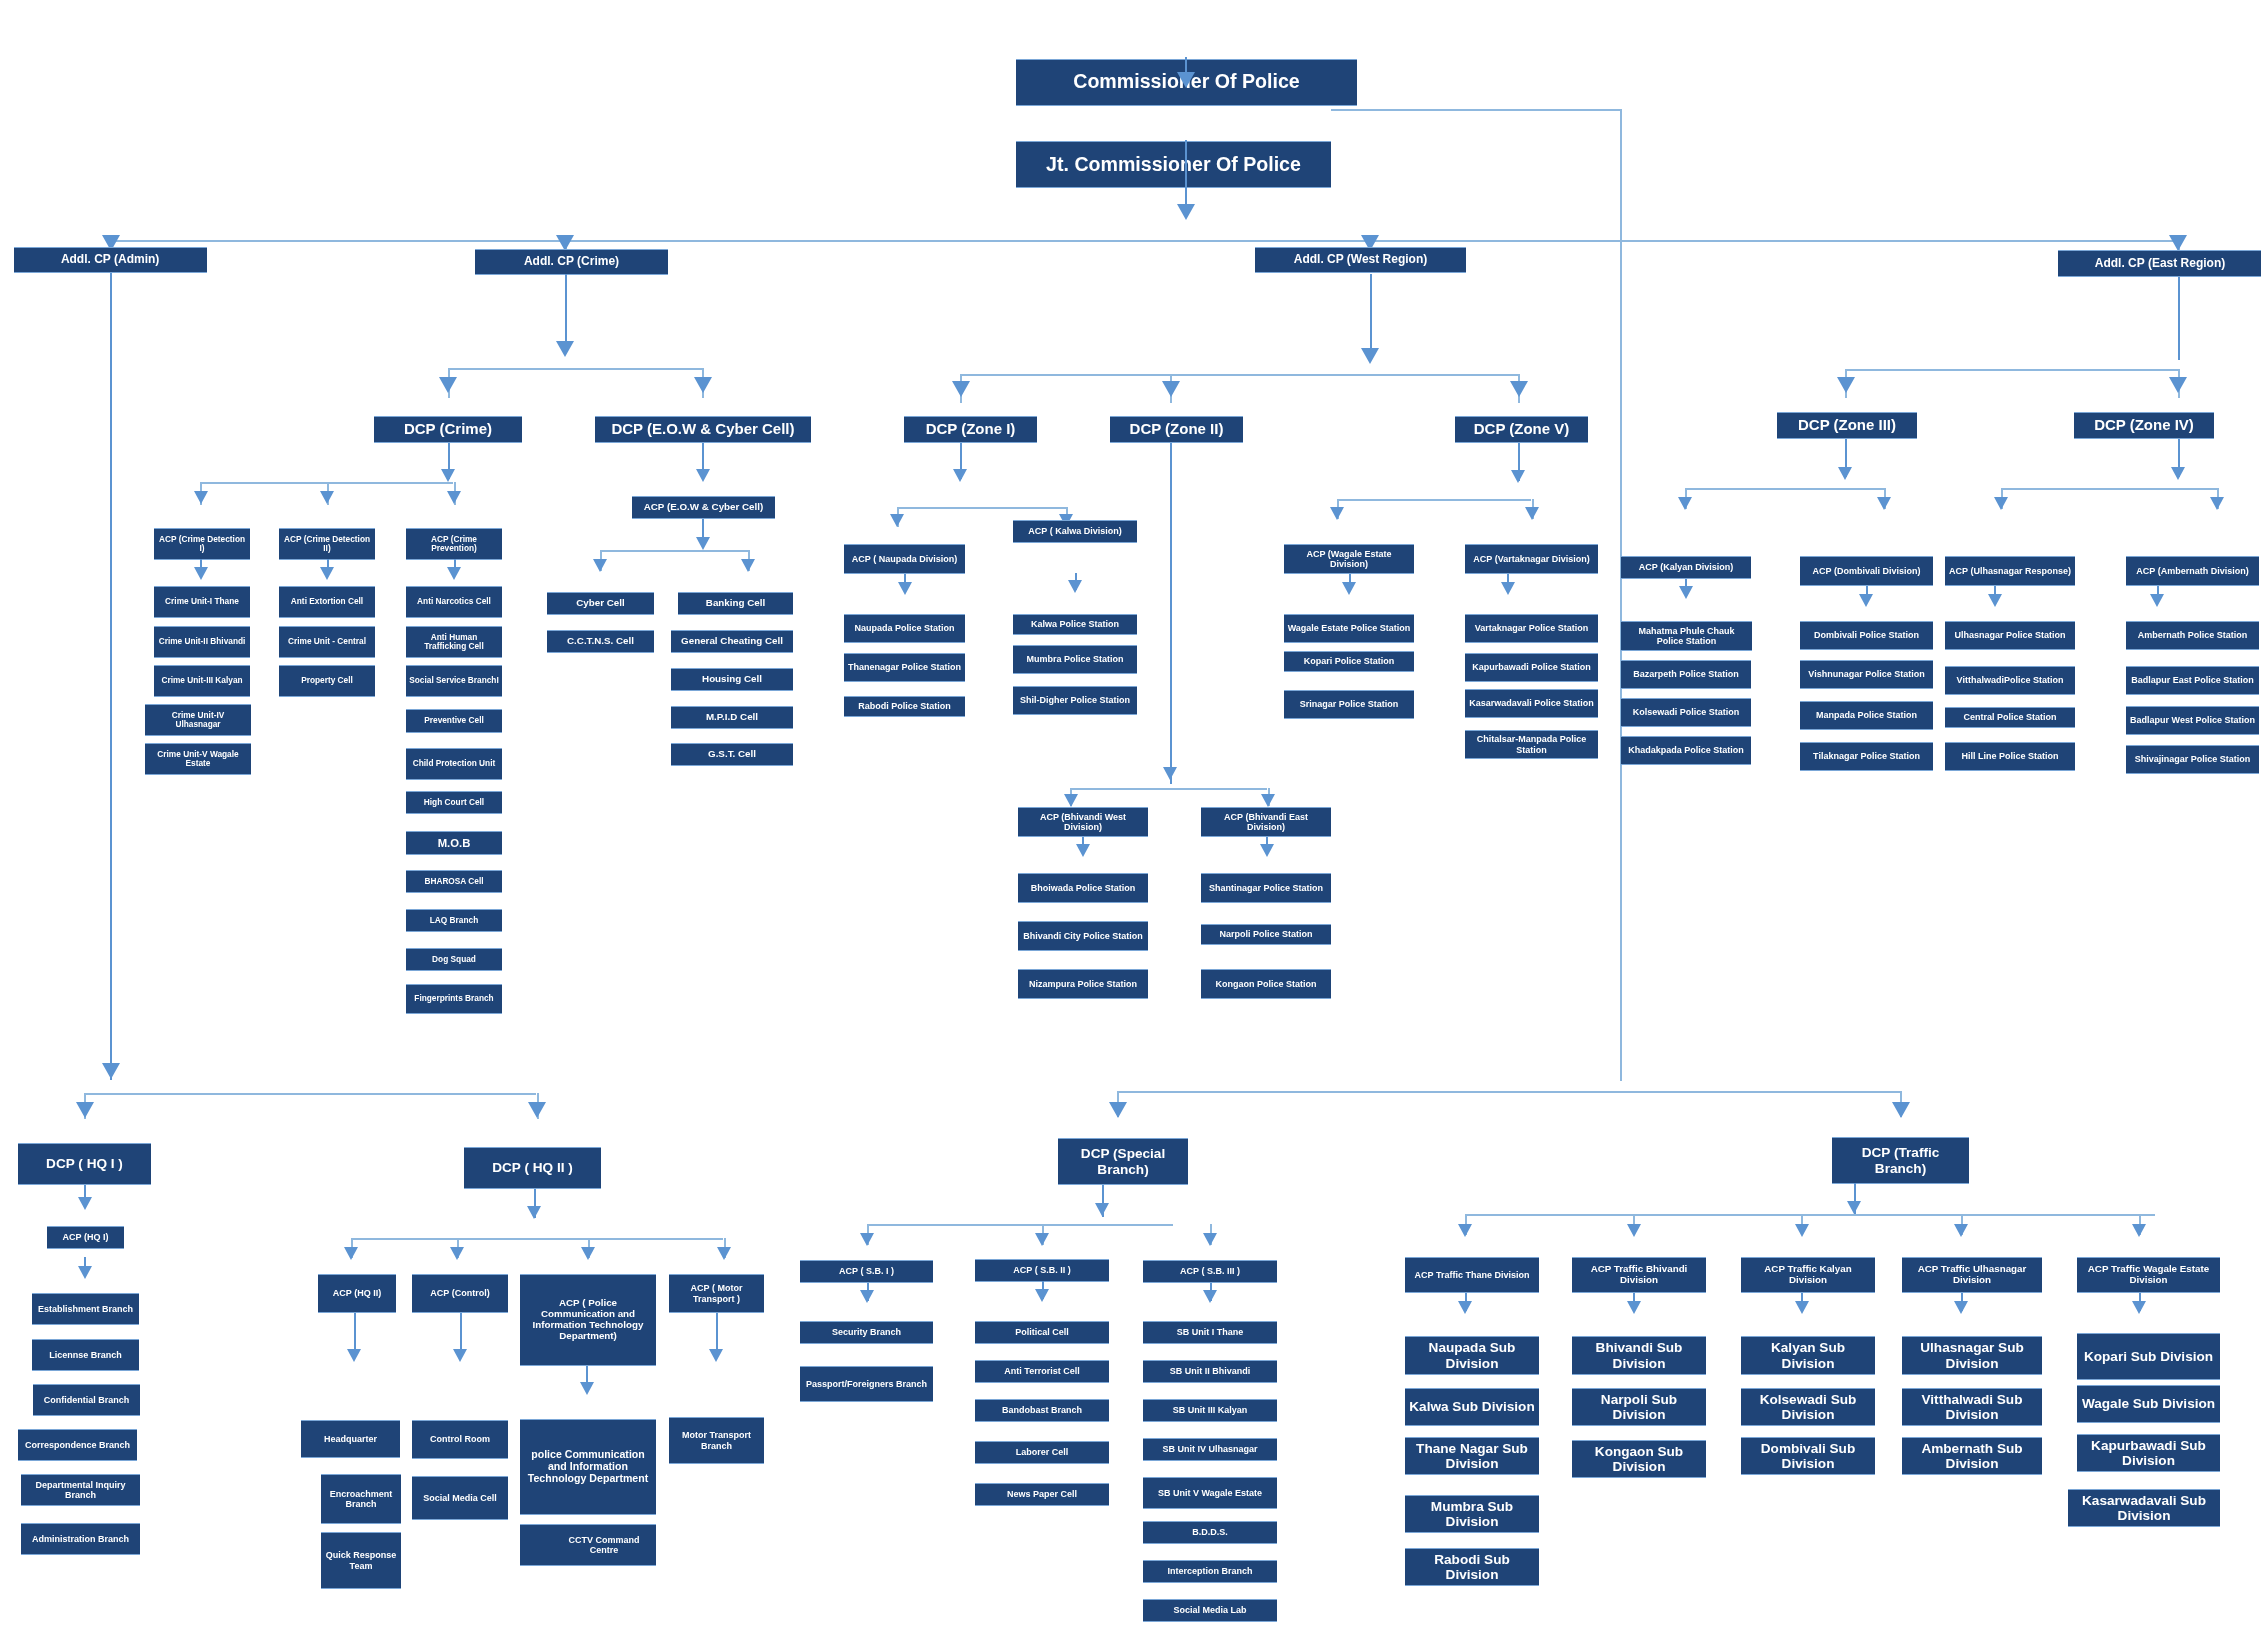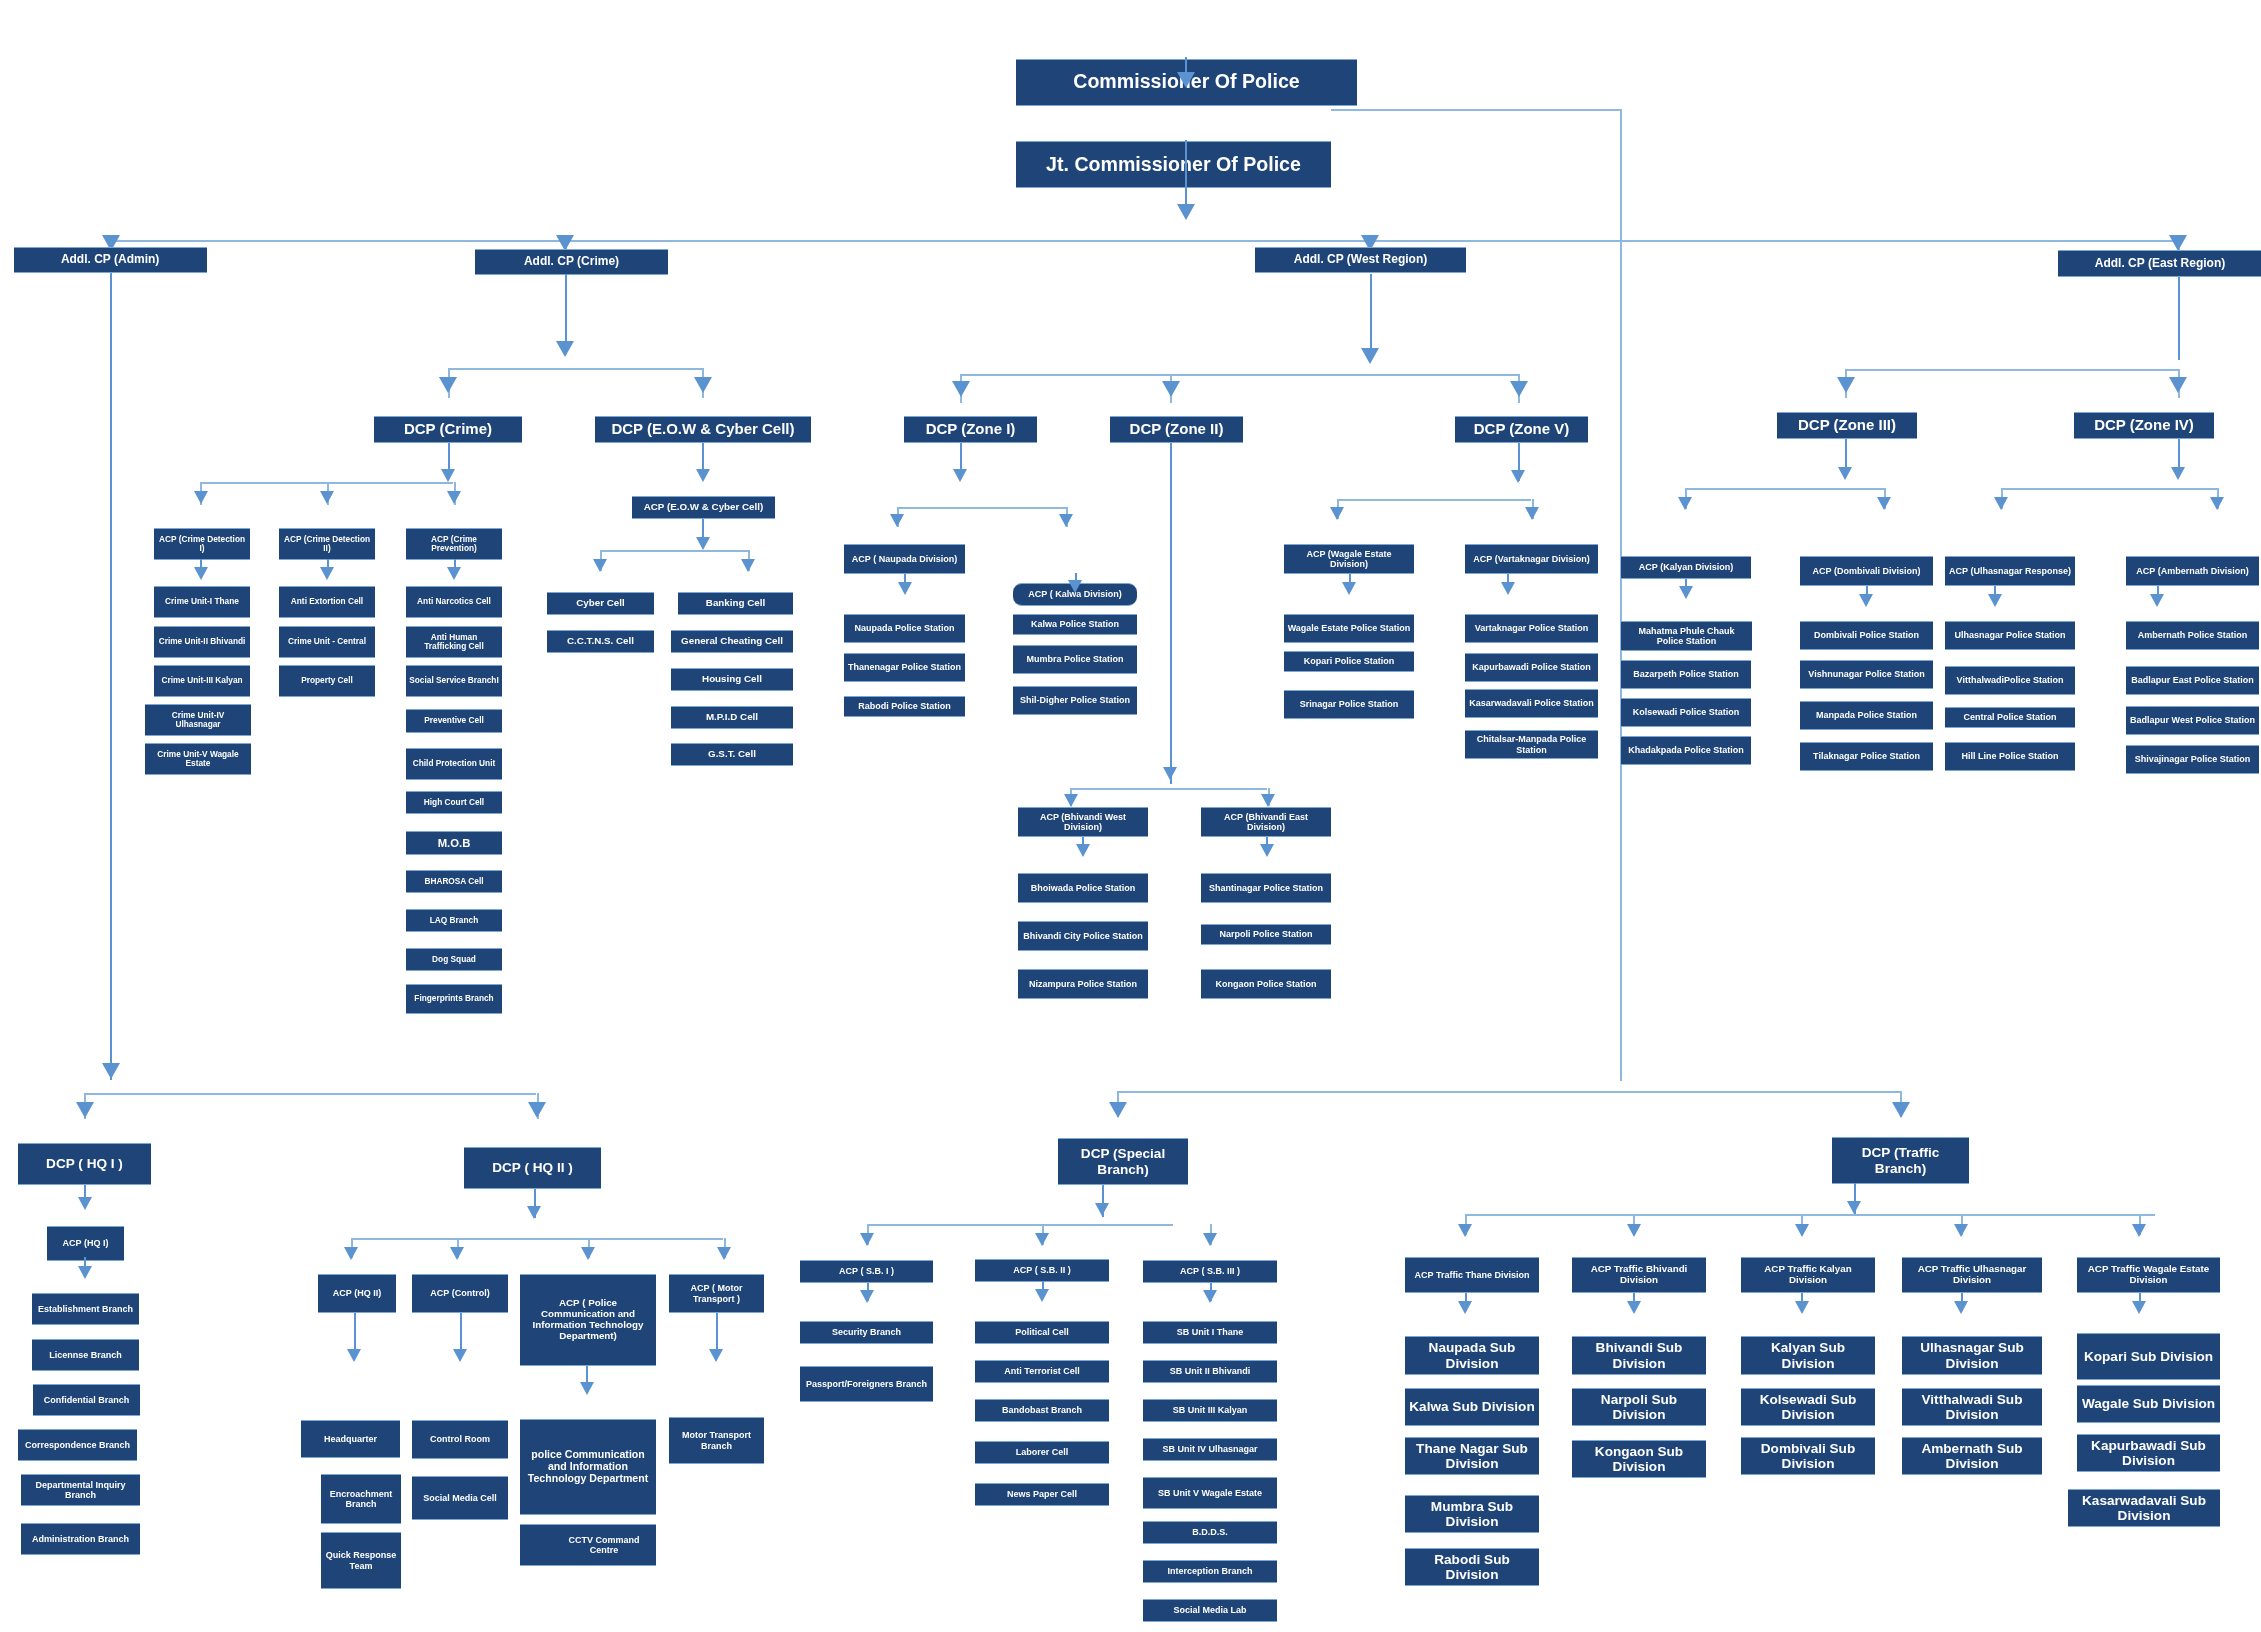--- a/index.html
+++ b/index.html
@@ -152,21 +152,21 @@
 
   <div class="ln v" style="left:960px;top:443px;height:36px;"></div>
   <div class="arrow sm" style="left:953px;top:469px;"></div>
   <div class="ln h thin" style="left:897px;top:507px;width:170px;"></div>
   <div class="ln v thin" style="left:897px;top:507px;height:19.6px;"></div>
   <div class="arrow sm" style="left:890px;top:514px;"></div>
   <div class="ln v thin" style="left:1066px;top:507px;height:19.6px;"></div>
   <div class="arrow sm" style="left:1059px;top:514px;"></div>
 
   <div class="node t12" style="left:844px;top:544px;width:121px;height:30px;">ACP ( Naupada Division)</div>
-  <div class="node t12" style="left:1013px;top:583px;width:124px;height:22.6px;border-radius:9px;">ACP ( Kalwa Division)</div>
+  <div class="node t12" style="left:1013px;top:520px;width:124px;height:22.6px;">ACP ( Kalwa Division)</div>
 
   <div class="ln v" style="left:904px;top:574px;height:16.6px;"></div>
   <div class="arrow sm" style="left:898px;top:582px;"></div>
   <div class="ln v" style="left:1075px;top:573px;height:16.6px;"></div>
   <div class="arrow sm" style="left:1068px;top:580px;"></div>
 
   <div class="node t12" style="left:844px;top:614px;width:121px;height:29px;">Naupada  Police Station</div>
   <div class="node t12" style="left:844px;top:653px;width:121px;height:29px;">Thanenagar Police Station</div>
   <div class="node t12" style="left:844px;top:696px;width:121px;height:21px;">Rabodi Police Station</div>
 
@@ -287,21 +287,21 @@
   <div class="ln v thin" style="left:1900px;top:1091px;height:26px;"></div>
   <div class="arrow" style="left:1892px;top:1102px;"></div>
 
   <div class="node t18" style="left:18px;top:1143px;width:133px;height:42px;">DCP ( HQ I )</div>
   <div class="node t18" style="left:464px;top:1147px;width:137px;height:42px;">DCP ( HQ II )</div>
   <div class="node t18" style="left:1058px;top:1138px;width:130px;height:47px;">DCP (Special Branch)</div>
   <div class="node t18" style="left:1832px;top:1137px;width:137px;height:47px;">DCP (Traffic Branch)</div>
 
   <div class="ln v" style="left:84px;top:1185px;height:21px;"></div>
   <div class="arrow sm" style="left:78px;top:1197px;"></div>
-  <div class="node t12" style="left:47px;top:1226px;width:77px;height:35px;">ACP (HQ I)</div>
+  <div class="node t12" style="left:47px;top:1226px;width:77px;height:23px;">ACP (HQ I)</div>
   <div class="ln v" style="left:84px;top:1257px;height:18px;"></div>
   <div class="arrow sm" style="left:78px;top:1266px;"></div>
 
   <div class="node t12" style="left:32px;top:1293px;width:107px;height:32px;">Establishment Branch</div>
   <div class="node t12" style="left:32px;top:1339px;width:107px;height:32px;">Licennse Branch</div>
   <div class="node t12" style="left:33px;top:1384px;width:107px;height:32px;">Confidential Branch</div>
   <div class="node t12" style="left:18px;top:1429px;width:119px;height:32px;">Correspondence Branch</div>
   <div class="node t12" style="left:21px;top:1474px;width:119px;height:32px;">Departmental Inquiry Branch</div>
   <div class="node t12" style="left:21px;top:1523px;width:119px;height:32px;">Administration Branch</div>
 

